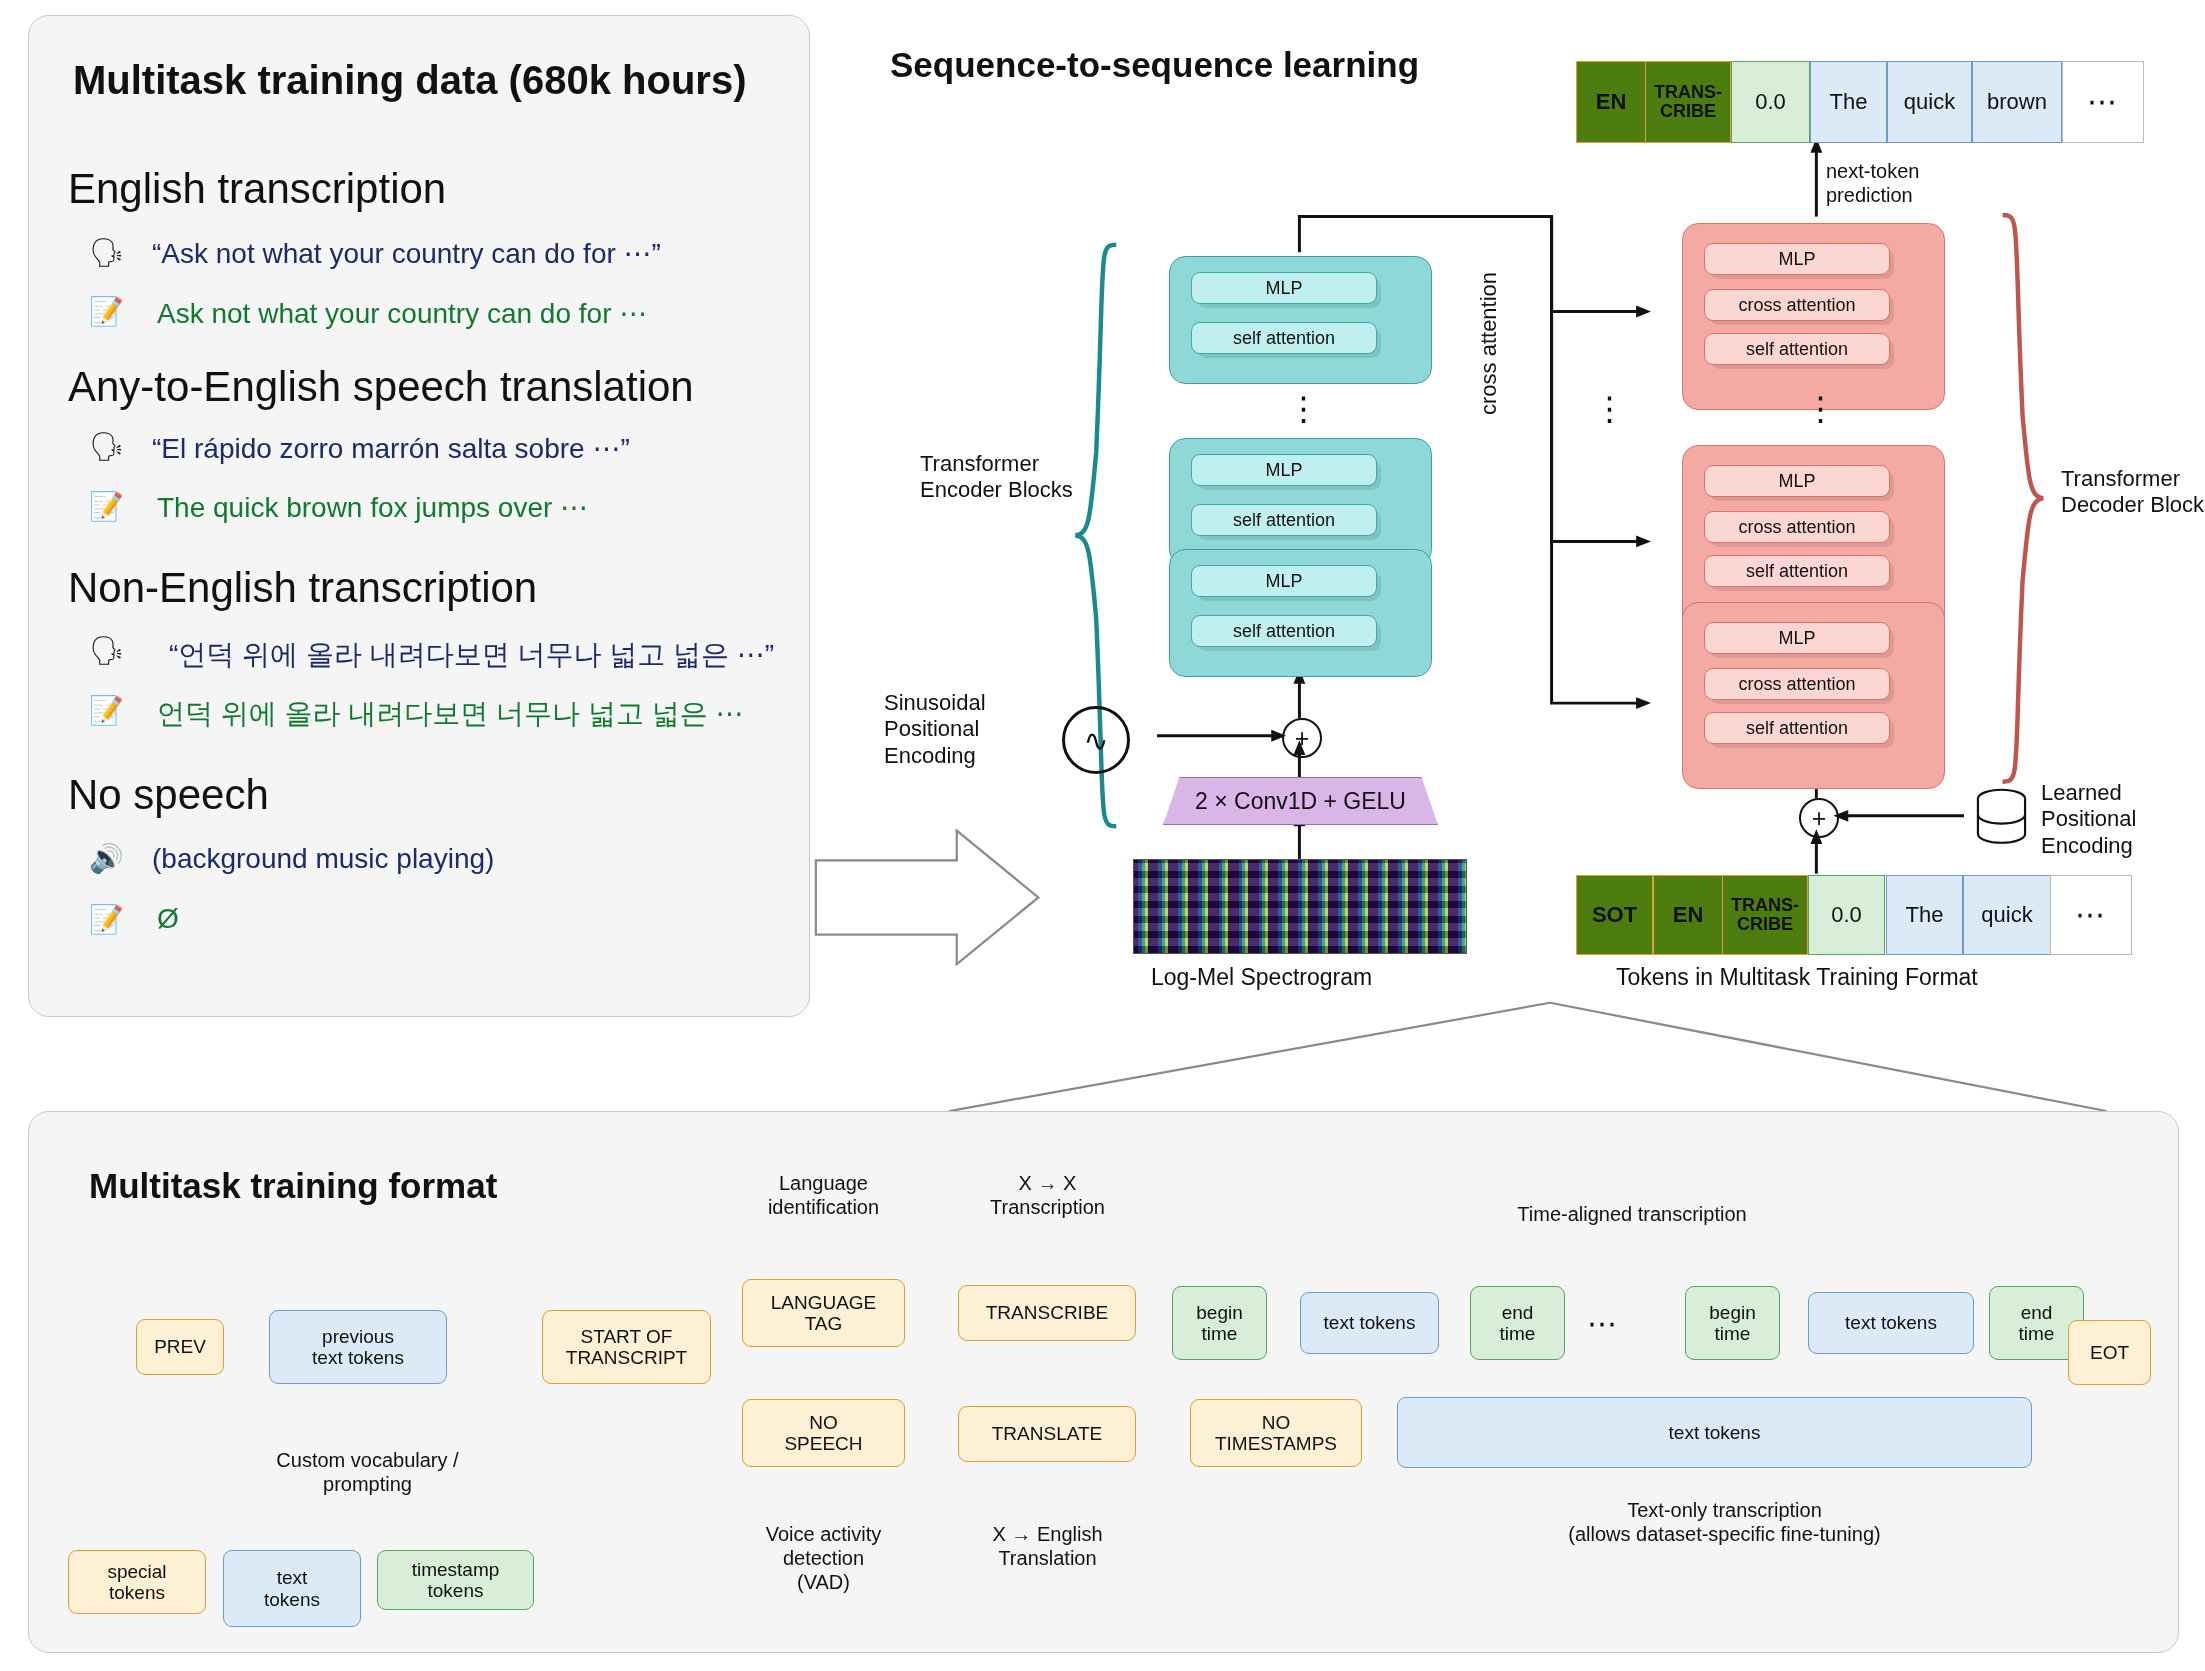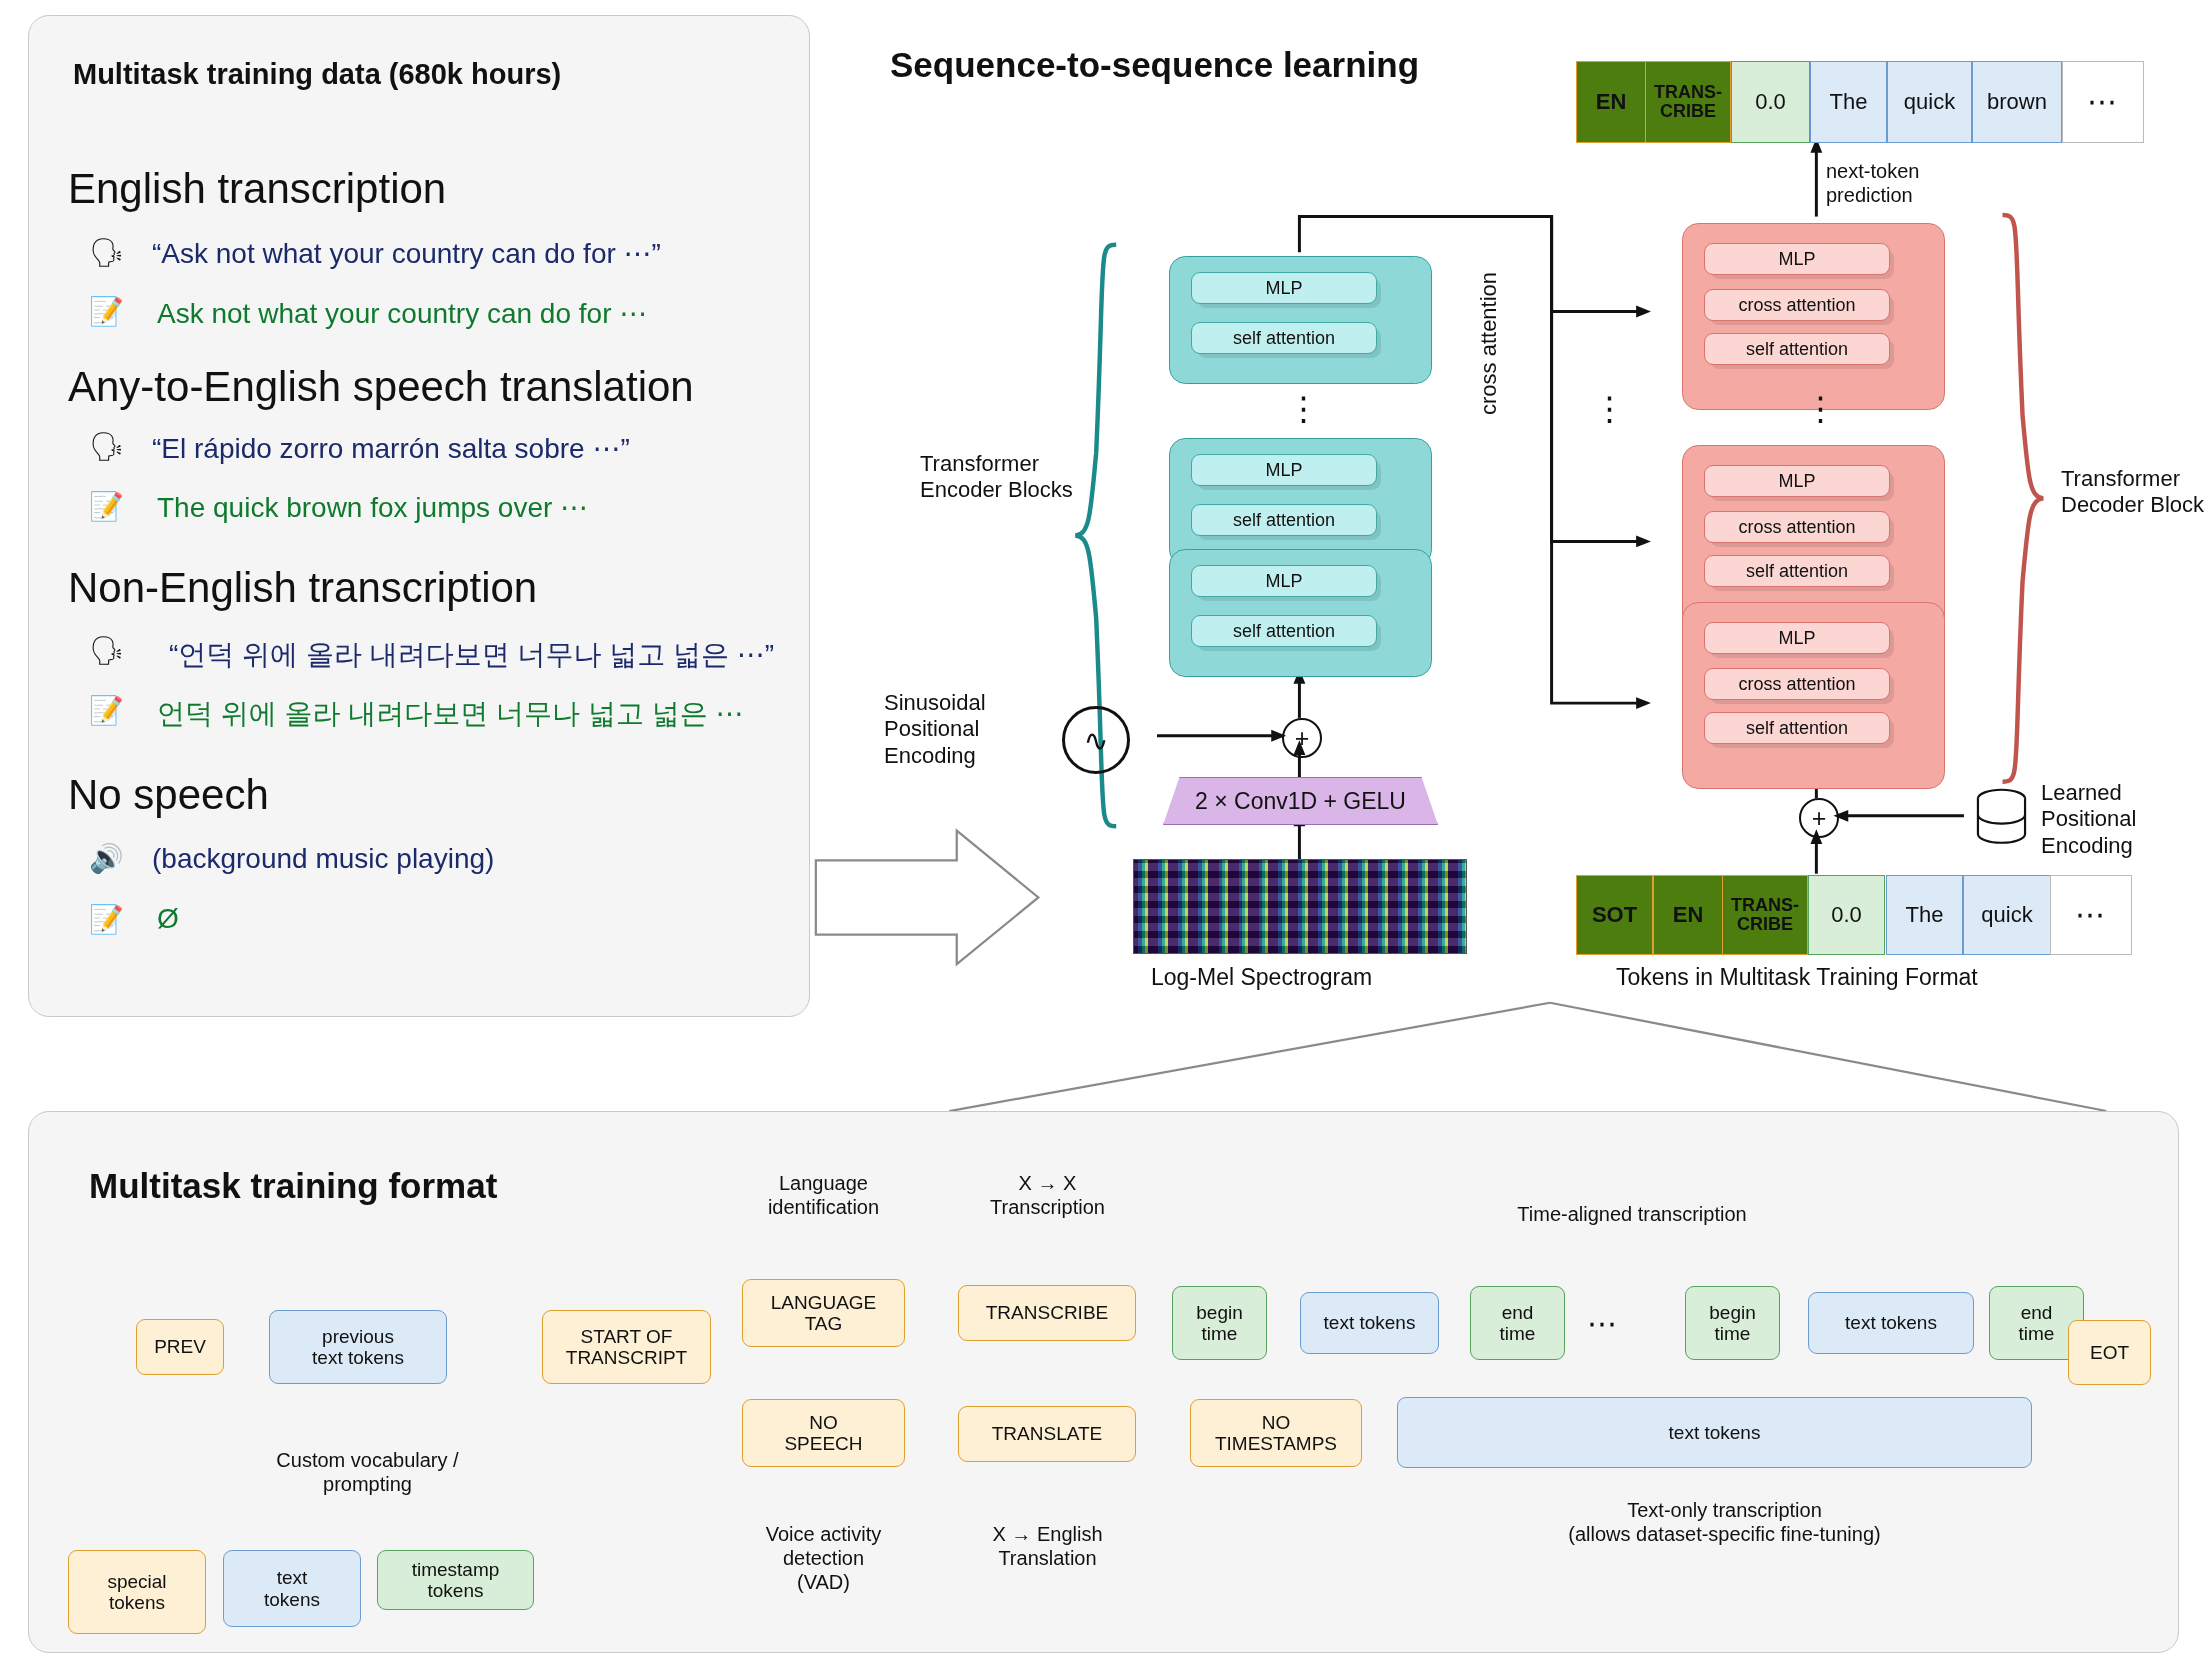--- a/index.html
+++ b/index.html
@@ -3,21 +3,21 @@
 <meta charset="utf-8">
 <style>
   html,body{margin:0;padding:0;background:#ffffff;}
   body{width:2205px;height:1671px;position:relative;font-family:"Liberation Sans",sans-serif;color:#111;}
   .panel{position:absolute;border:1.5px solid #c9c9c9;border-radius:21px;background:#f5f5f5;}
   .abs{position:absolute;}
   .ctr{display:flex;align-items:center;justify-content:center;text-align:center;}
 
   
   #left-panel{left:28px;top:15px;width:780px;height:1000px;}
-  #left-title{left:73px;top:58px;font-size:29px;font-weight:bold;}
+  #left-title{left:73px;top:58px;font-size:40px;font-weight:bold;}
   .cat{font-size:42px;}
   .quote{font-size:28px;color:#1b2a6b;}
   .trans{font-size:28px;color:#0f7a2e;}
   .emoji{font-size:28px;}
 
   
   #seq-title{left:890px;top:45px;font-size:35px;font-weight:bold;}
 
   
   .tok{border:1.5px solid #6f6f6f;box-sizing:border-box;display:flex;align-items:center;justify-content:center;text-align:center;line-height:1.05;}
@@ -335,19 +335,19 @@
 <div class="cap" style="left:245px;top:1448px;width:245px;white-space:pre-line;">Custom vocabulary /
 prompting</div>
 <div class="cap" style="left:731px;top:1522px;width:185px;white-space:pre-line;">Voice activity
 detection
 (VAD)</div>
 <div class="cap" style="left:951px;top:1522px;width:193px;white-space:pre-line;">X → English
 Translation</div>
 <div class="cap" style="left:1409px;top:1498px;width:631px;white-space:pre-line;">Text-only transcription
 (allows dataset-specific fine-tuning)</div>
 
-<div class="node" style="left:68px;top:1550px;width:138px;height:84px;white-space:pre-line;">special
+<div class="node" style="left:68px;top:1550px;width:138px;height:64px;white-space:pre-line;">special
 tokens</div>
 <div class="node text" style="left:223px;top:1550px;width:138px;height:77px;white-space:pre-line;">text
 tokens</div>
 <div class="node time" style="left:377px;top:1550px;width:157px;height:60px;white-space:pre-line;">timestamp
 tokens</div>
 
 
 </body></html>

